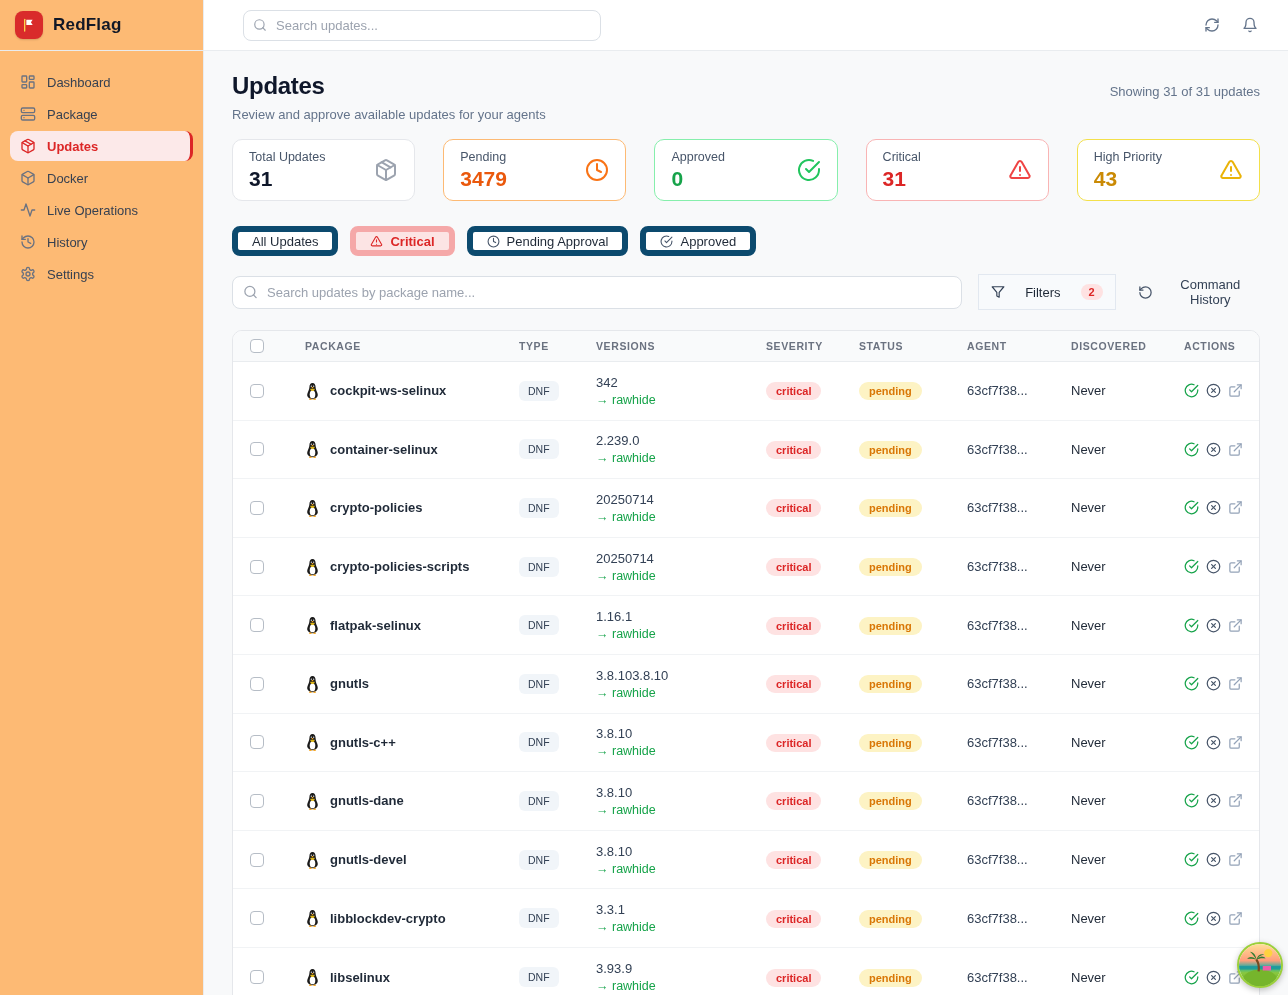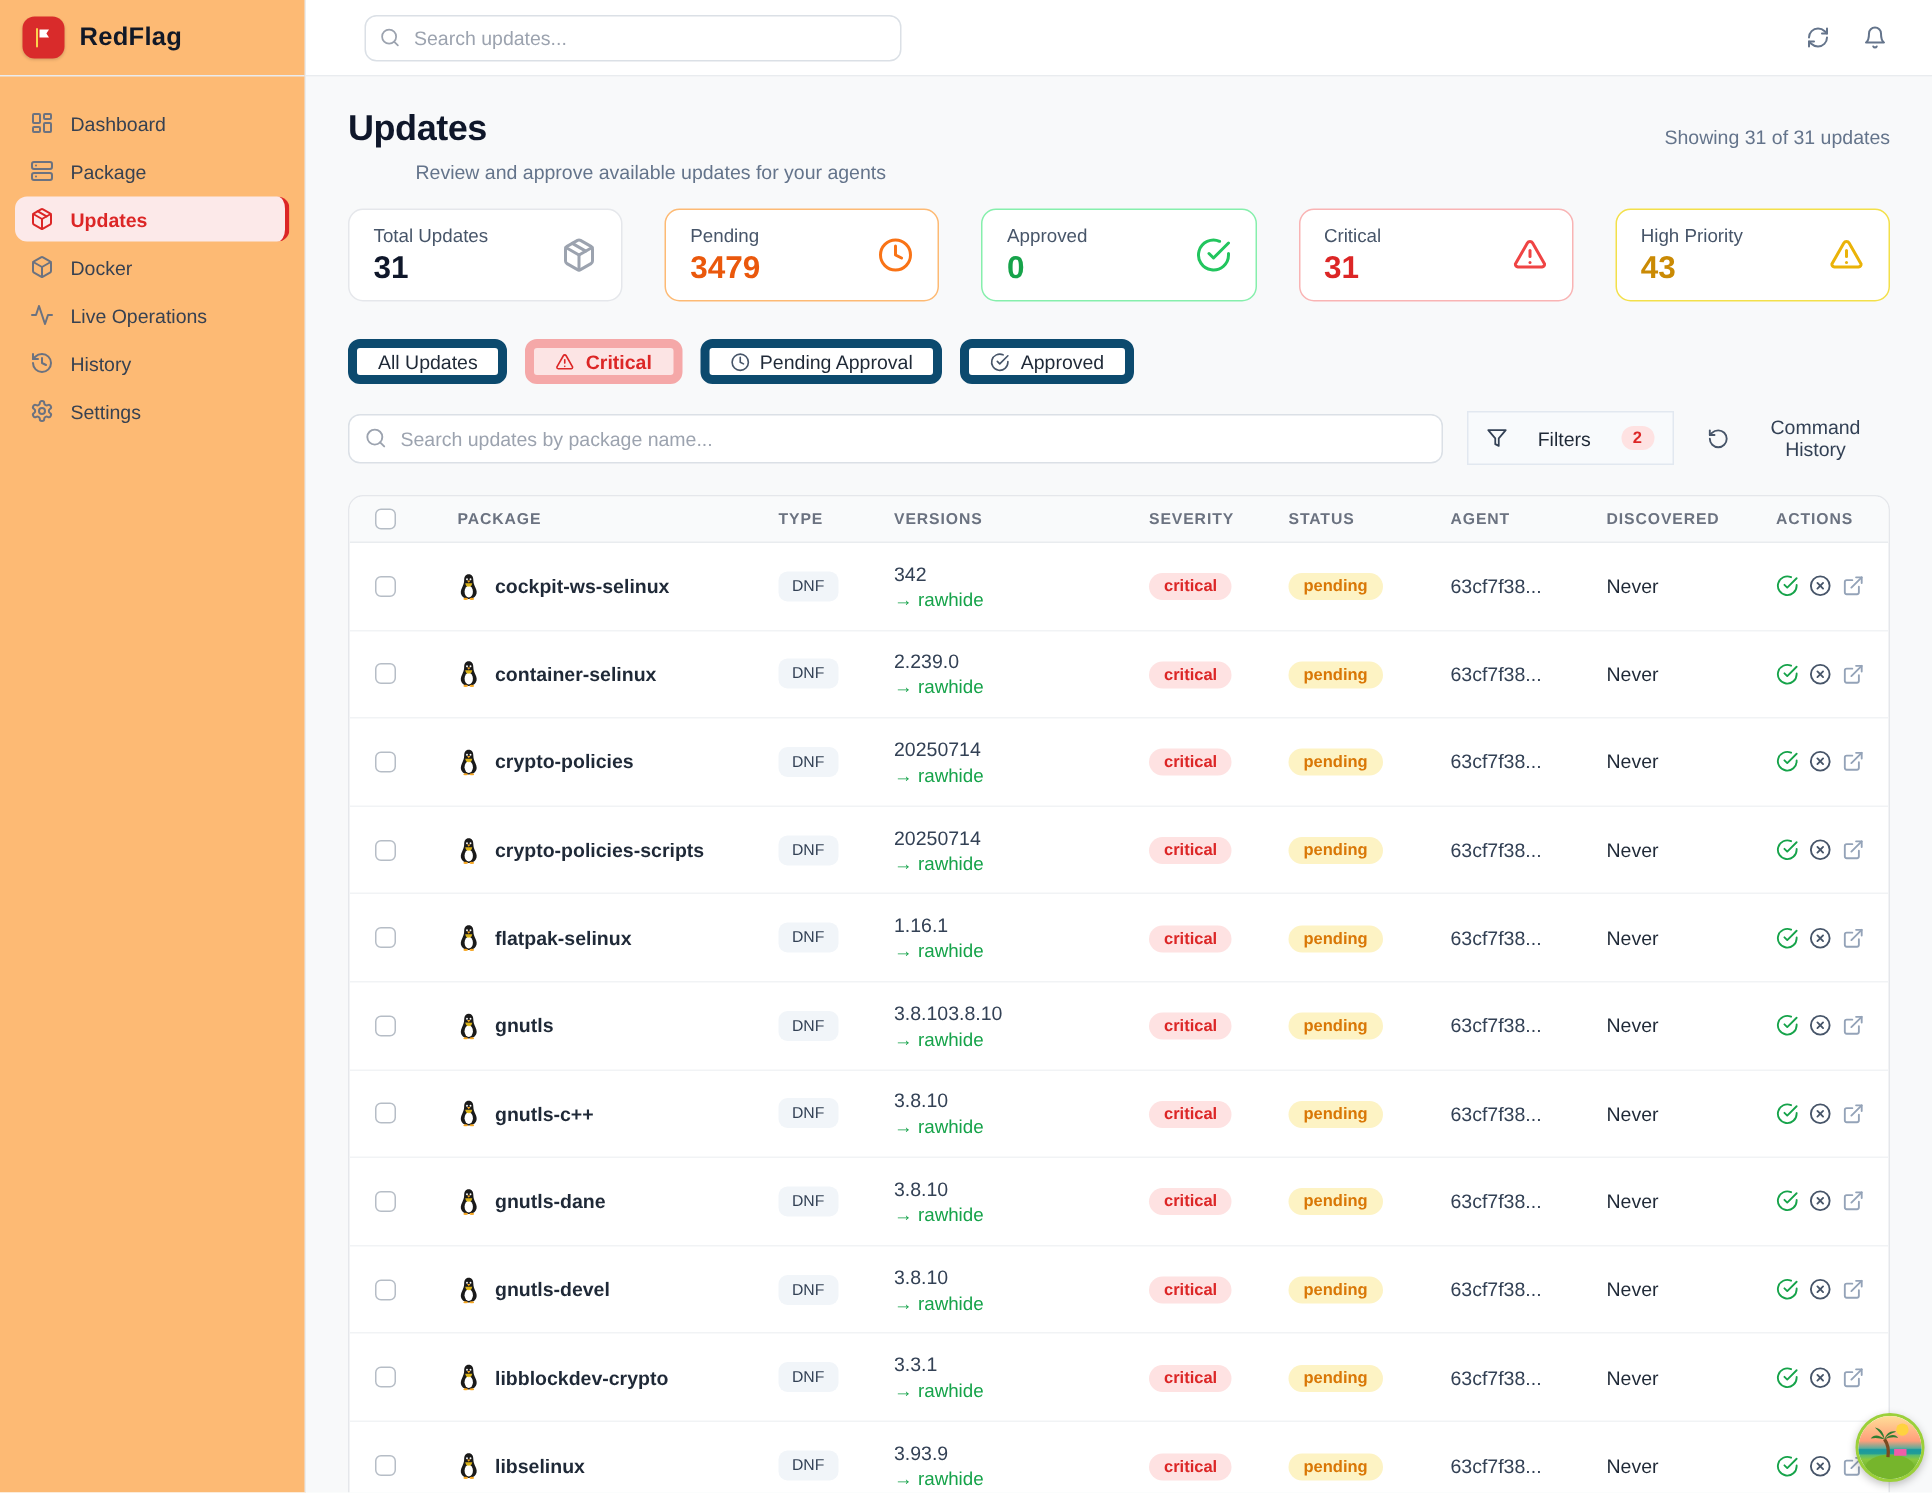--- a/index.html
+++ b/index.html
@@ -25,21 +25,21 @@
   .search-input { width:100%; height:31px; border:1px solid #dbe0e6; border-radius:8px; padding:0 10px 0 32px; font-size:13px; color:#334155; background:#fff; outline:none; font-family:inherit; }
   .search-input::placeholder { color:#9ca3af; }
   .top-icons { display:flex; align-items:center; gap:18px; color:#64748b; }
   .icon-btn { background:none; border:none; color:#64748b; cursor:pointer; display:flex; padding:2px; }
 
   
   .main { position:absolute; left:204px; top:51px; right:0; bottom:0; padding:21px 28px; background:#f8f9fa; overflow:hidden; }
   .page-head { display:flex; justify-content:space-between; align-items:flex-start; }
   .page-title { font-size:24px; font-weight:800; color:#0f172a; letter-spacing:-.3px; }
   .showing { font-size:13px; color:#64748b; margin-top:12px; }
-  .page-sub { font-size:13px; color:#64748b; margin-top:7px;margin-left:45px; }
+  .page-sub { font-size:13px; color:#64748b; margin-top:7px; }
 
   
   .stats { display:flex; gap:28px; margin-top:17px; }
   .stat { flex:1; background:#fff; border:1px solid #e5e7eb; border-radius:10px; padding:13px 16px; display:flex; justify-content:space-between; align-items:center; height:62px; }
   .stat-label { font-size:12.5px; color:#475569; }
   .stat-value { font-size:21px; font-weight:800; color:#0f172a; margin-top:3px; }
   .stat-icon { color:#9ca3af; }
   .stat[data-tone="orange"] { border-color:#fdba74; } .stat[data-tone="orange"] .stat-value{color:#ea580c;} .stat[data-tone="orange"] .stat-icon{color:#f97316;}
   .stat[data-tone="green"]  { border-color:#86efac; } .stat[data-tone="green"] .stat-value{color:#16a34a;} .stat[data-tone="green"] .stat-icon{color:#22c55e;}
   .stat[data-tone="red"]    { border-color:#f9b4b4; } .stat[data-tone="red"] .stat-value{color:#dc2626;} .stat[data-tone="red"] .stat-icon{color:#ef4444;}

